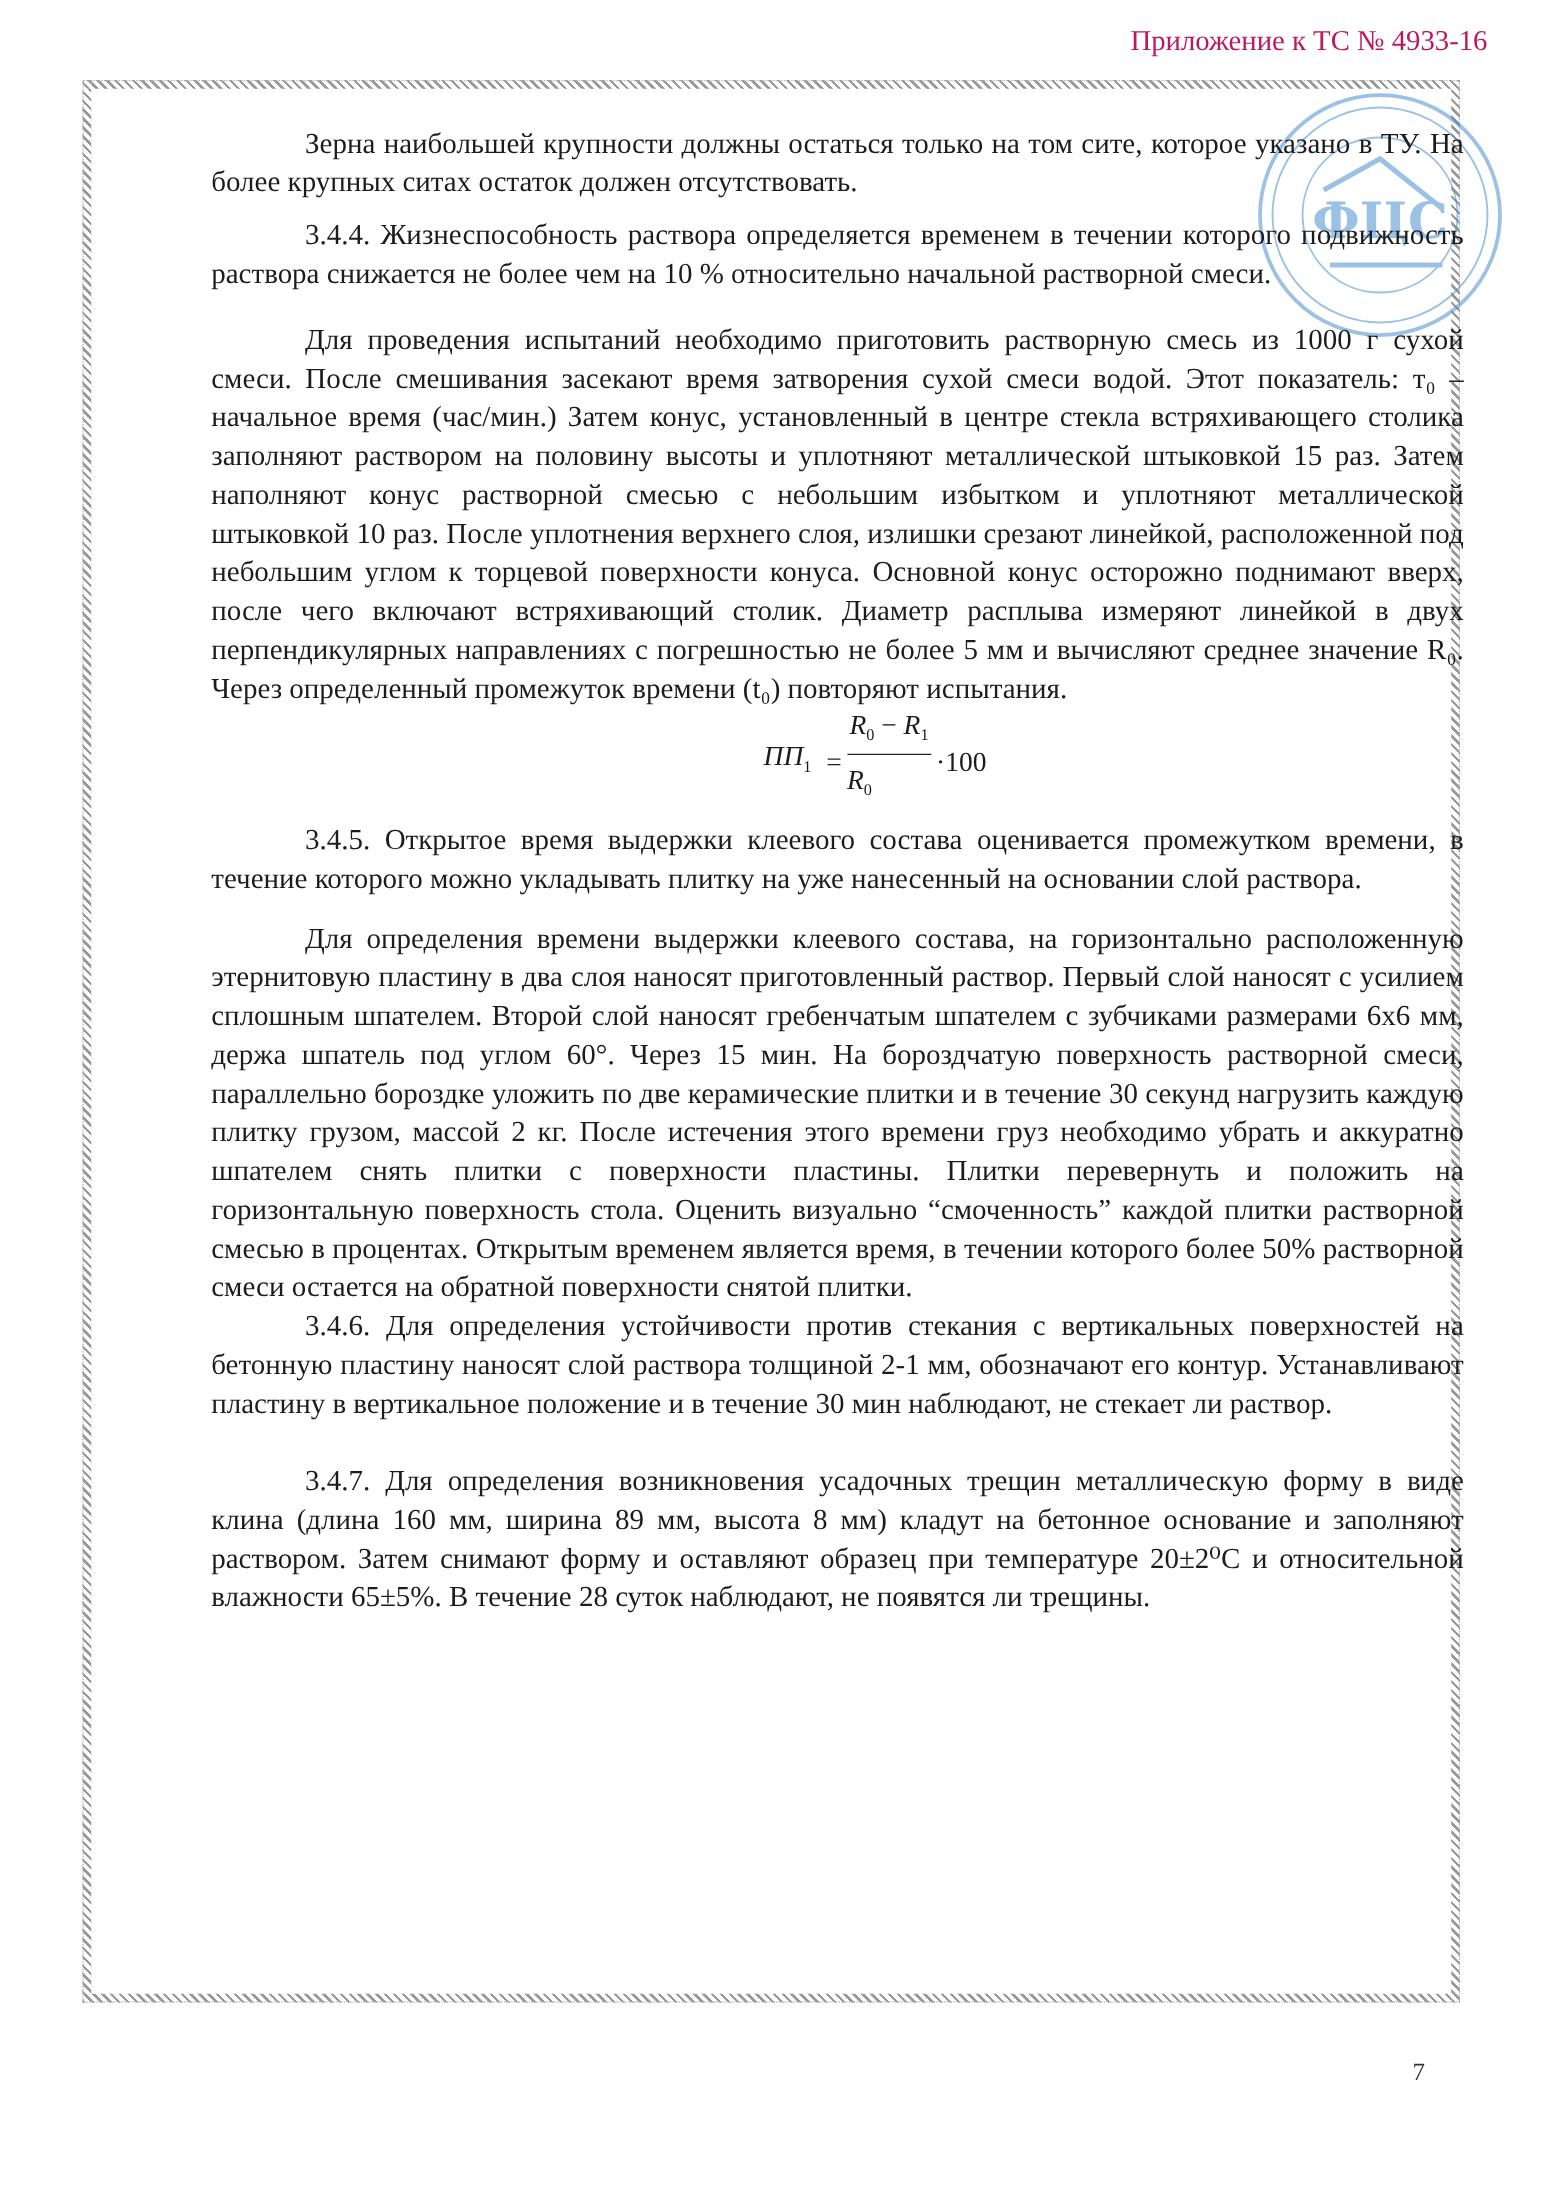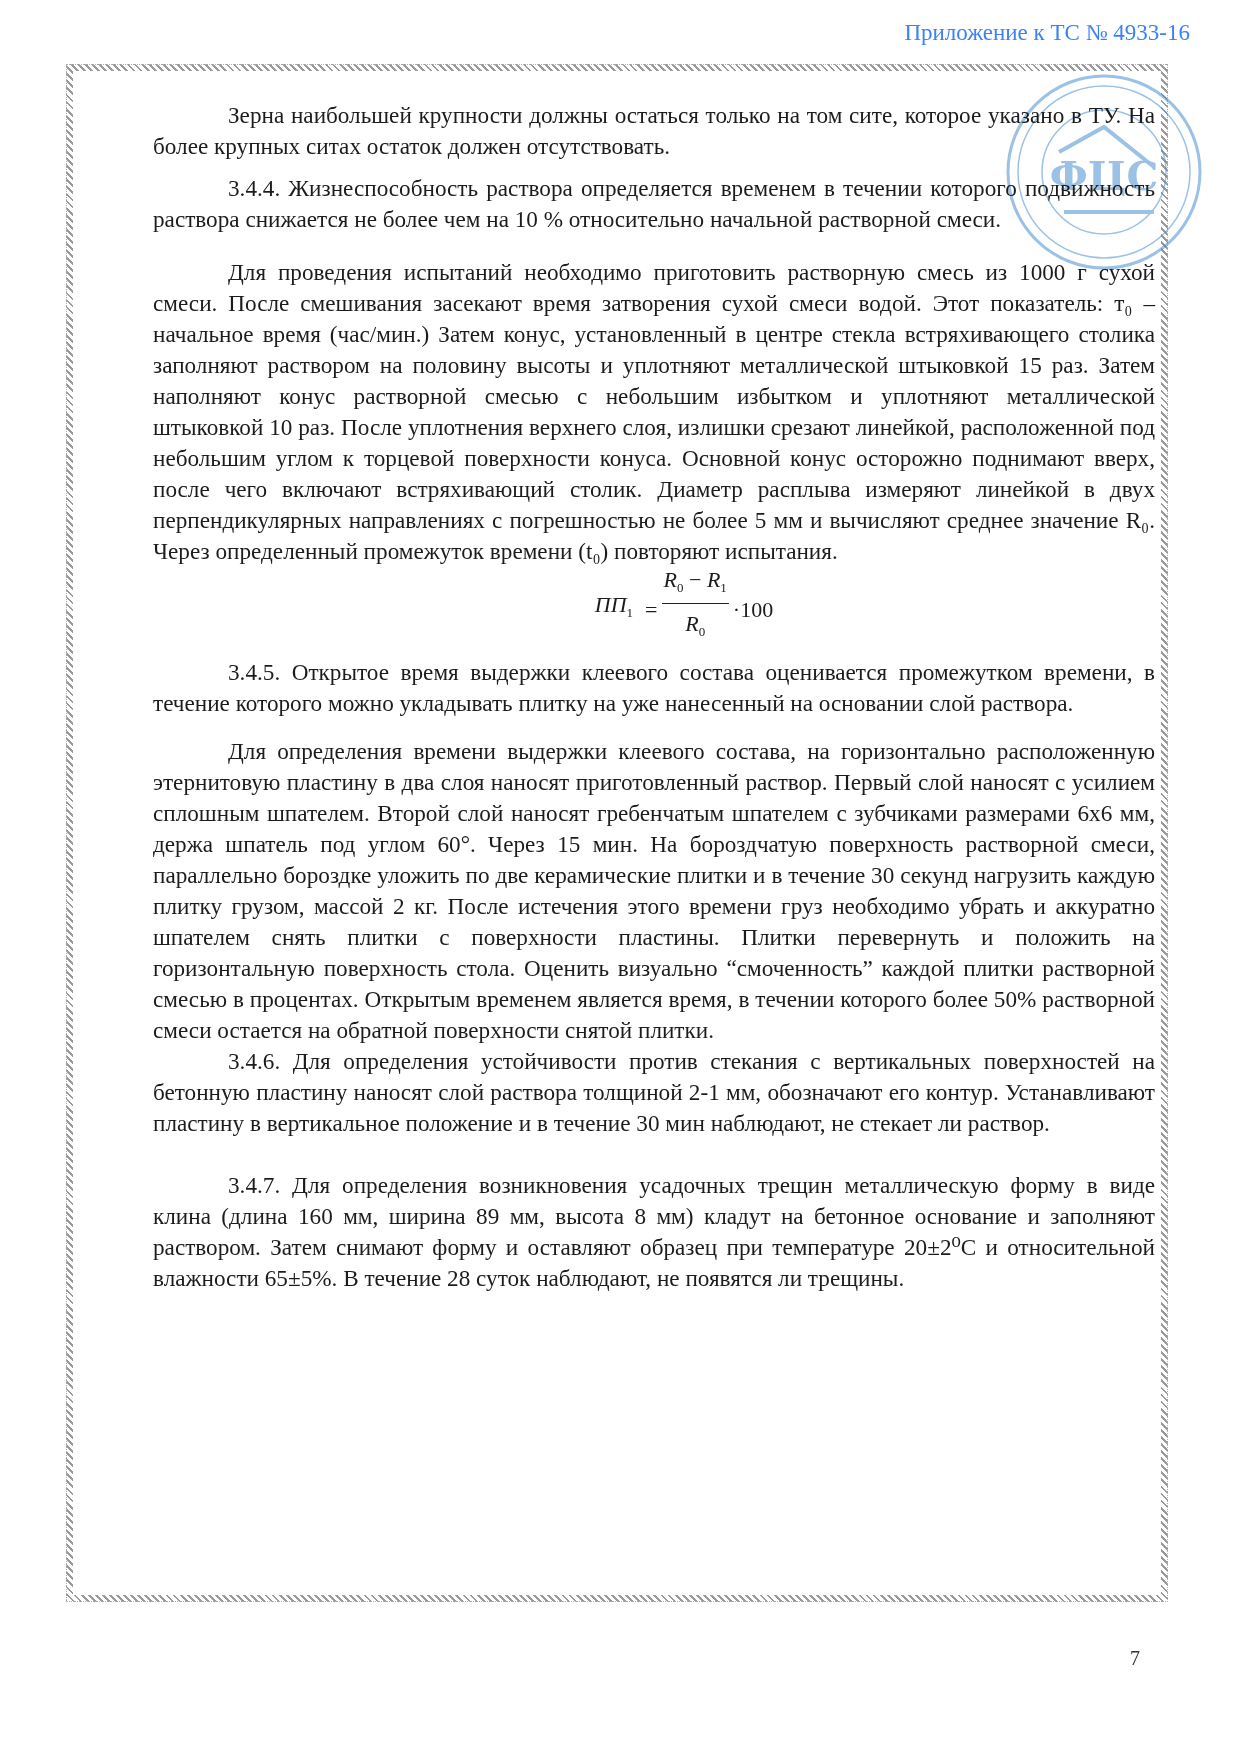--- a/index.html
+++ b/index.html
@@ -1,45 +1,45 @@
 <!DOCTYPE html>
 <html><head>
 <meta charset="utf-8">
 <style>
   html, body { margin: 0; padding: 0; }
   body {
     width: 1240px; height: 1754px; background: #ffffff; position: relative; overflow: hidden;
     font-family: "Liberation Serif", "DejaVu Serif", serif; color: #1c1c1c;
   }
   .header-note {
-    position: absolute; top: 20px; right: 50px; font-size: 23px; color: #3b82f6;
+    position: absolute; top: 20px; right: 50px; font-size: 23px; color: #be185d;
   }
   .frame {
     position: absolute; left: 66px; top: 64px; width: 1102px; height: 1538px;
     border: 7px solid transparent;
     border-image: repeating-linear-gradient(45deg, #9a9a9a 0 2px, #ffffff 2px 5px) 7;
     box-sizing: border-box;
   }
   .frame::after {
     content: ""; position: absolute; inset: -7px; border: 1px dotted #b0b0b0; pointer-events: none;
   }
   .content {
-    position: absolute; left: 153px; top: 100px; width: 1002px;
+    position: absolute; left: 169px; top: 100px; width: 1002px;
     font-size: 23.2px; line-height: 31px; text-align: justify; hyphens: manual;
   }
   .content p { margin: 0; }
   .indent { text-indent: 75px; }
   .gap { margin-top: 11px !important; }
   .formula-intro { text-indent: 75px; }
   .formula {
     display: flex; justify-content: center; align-items: center; margin: 6px 0 12px 0;
     font-size: 22px; height: 72px; padding-left: 60px;
   }
   .formula .lhs { font-style: italic; margin-right: 12px; }
-  .formula .frac { display: inline-flex; flex-direction: column; align-items: center; margin: 0 4px; }
+  .formula .frac { display: inline-flex; flex-direction: column; margin: 0 4px; }
   .formula .num { font-style: italic; padding: 0 2px; border-bottom: 1px solid #222; line-height: 28px; }
   .formula .den { font-style: italic; line-height: 40px; }
   .formula sub { font-size: 13px; font-style: normal; }
   .page-number {
     position: absolute; right: 100px; bottom: 84px; font-size: 20px; color: #333;
   }
   .stamp {
     position: absolute; left: 1004px; top: 72px; width: 200px; height: 200px; opacity: 0.55;
     pointer-events: none;
   }

